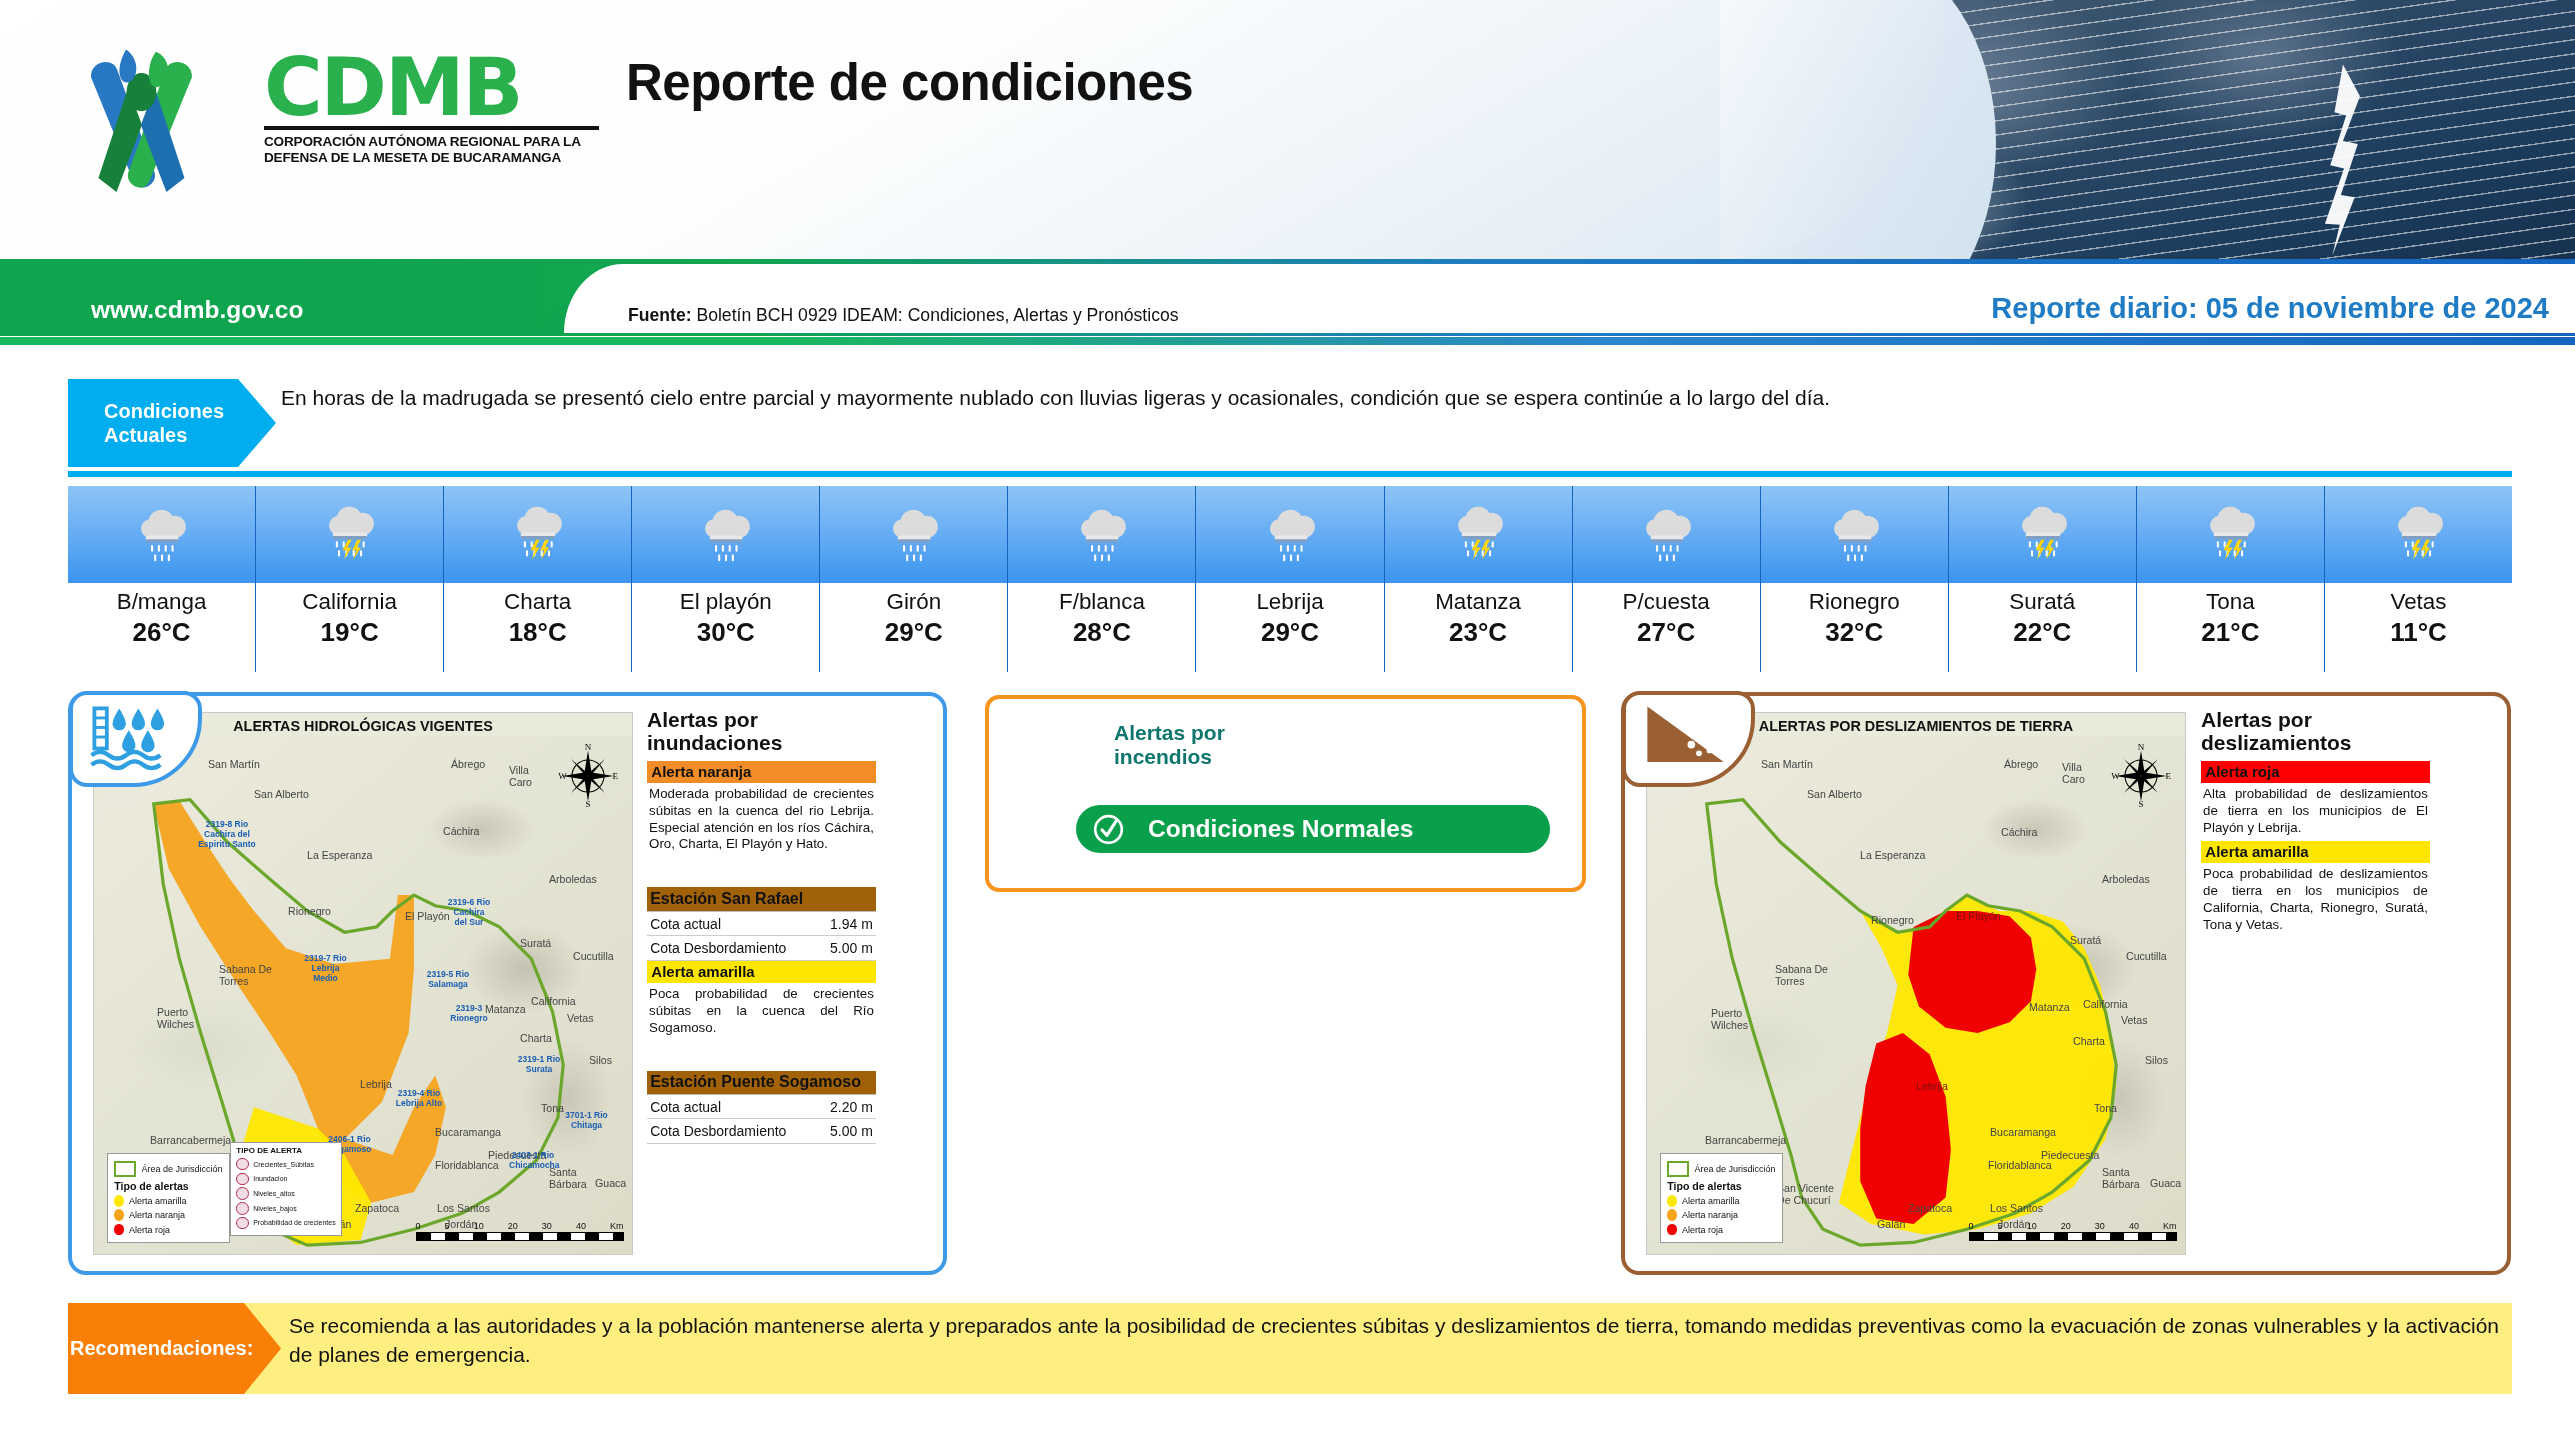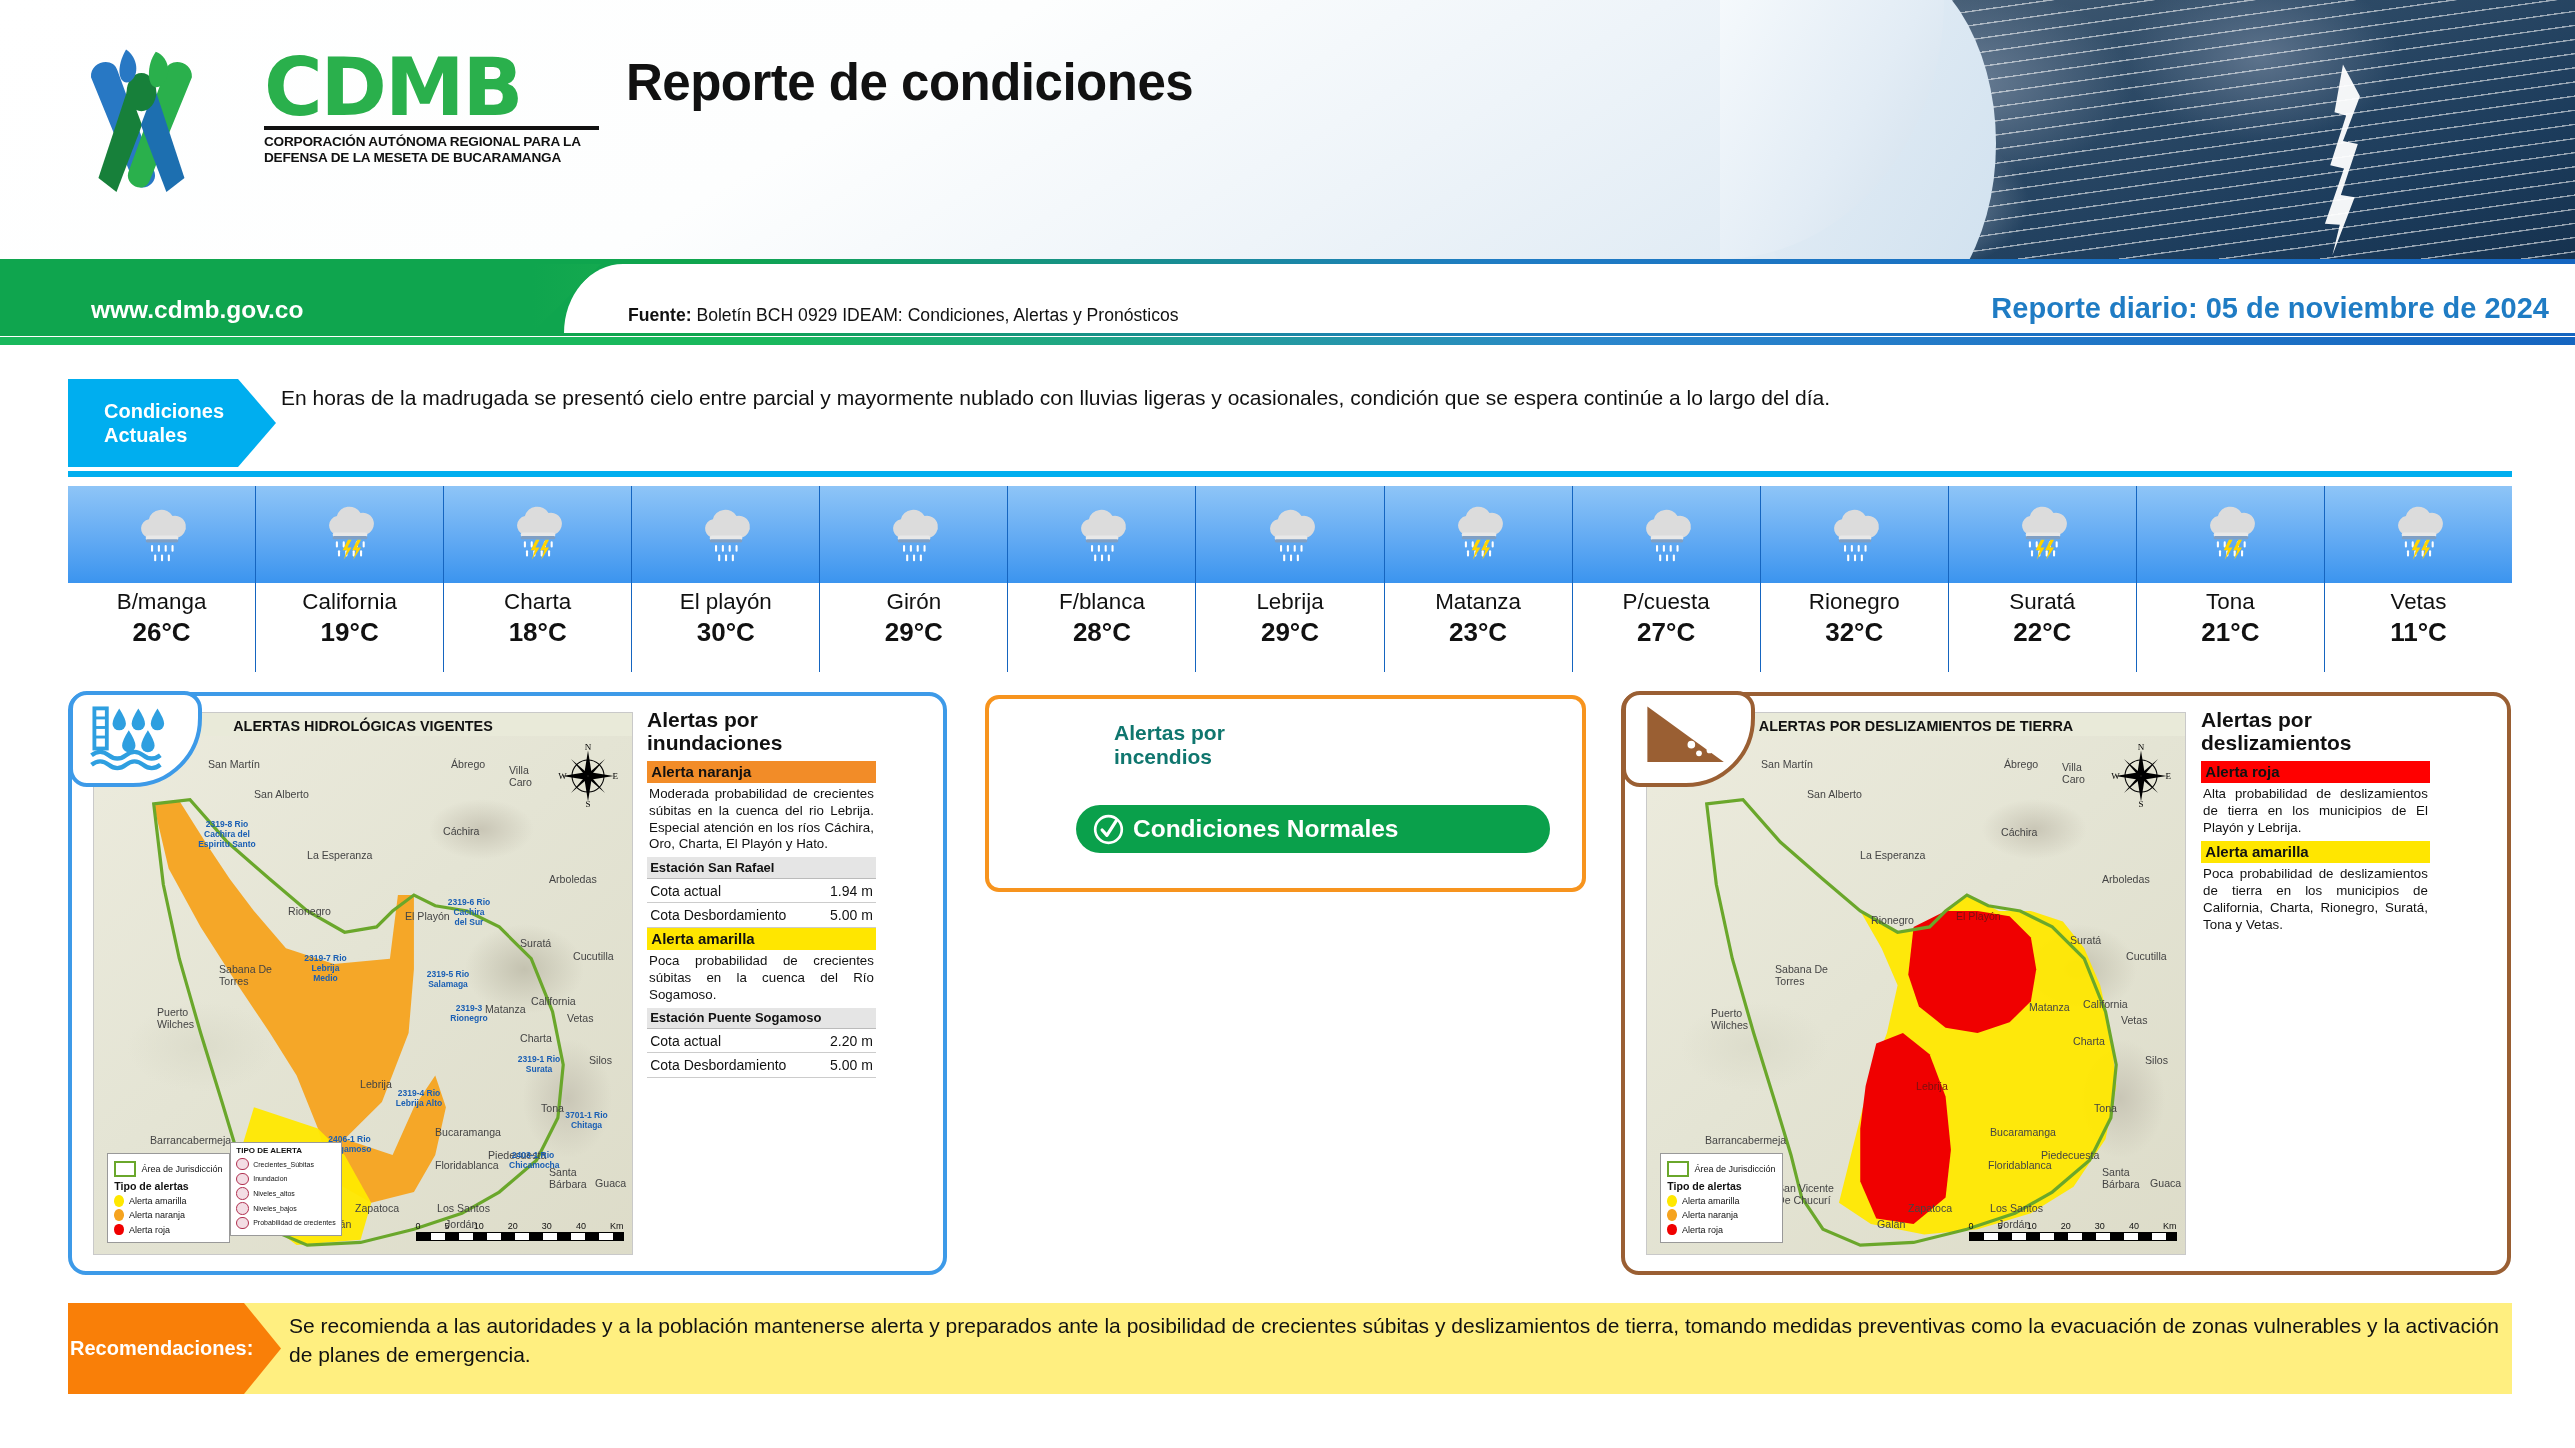--- a/index.html
+++ b/index.html
@@ -113,27 +113,27 @@
   
   .acol{position:absolute;width:229px;}
   .acol-flood{left:647px;top:708px;}
   .acol-slide{left:2201px;top:708px;}
   .ahead{font-size:21px;font-weight:bold;color:#111;line-height:1.1;margin-bottom:6.4px;}
   .aband{font-size:15px;font-weight:bold;color:#111;padding:2.7px 4.3px;}
   .aband.orange{background:#f28c28;}
   .aband.yellow{background:#ffe600;}
   .aband.red{background:#ff0000;}
   .abody{font-size:13.3px;color:#111;text-align:justify;line-height:1.26;padding:3.2px 2.1px 4.3px 2.1px;}
-  .stn{font-size:13px;font-weight:bold;color:#111;background:#e5e5e5;padding:2.7px 3.2px;border-bottom:1.1px solid #bbb;}
+  .stn{font-size:16px;font-weight:bold;color:#111;background:#a16207;padding:2.7px 3.2px;border-bottom:1.1px solid #bbb;margin-top:30px;}
   .srow{display:flex;justify-content:space-between;font-size:14px;color:#111;padding:3.7px 3.2px;border-bottom:1.1px solid #ccc;}
   .srow .v{font-weight:normal;}
 
   .fire-title{position:absolute;left:1114px;top:721px;font-size:21px;font-weight:bold;color:#0f766e;line-height:1.12;z-index:8;}
   .fire-pill{position:absolute;left:1076px;top:805px;width:474px;height:48px;background:#0aa04b;border-radius:24px;
-      display:flex;align-items:center;gap:8px;padding-left:16px;box-sizing:border-box;z-index:8;}
+      display:flex;align-items:center;gap:23px;padding-left:16px;box-sizing:border-box;z-index:8;}
   .fire-pill span{color:#fff;font-size:24.5px;font-weight:bold;}
 
   
   .rec{position:absolute;left:68px;top:1303px;width:2444px;height:91px;background:#ffef80;}
   .rec-tag{position:absolute;left:0;top:0;width:213px;height:91px;background:#f97f08;
       clip-path:polygon(0 0,176px 0,213px 50%,176px 100%,0 100%);display:flex;align-items:center;padding-left:2px;box-sizing:border-box;}
   .rec-tag span{color:#fff;font-size:20px;font-weight:bold;}
   .rec-text{position:absolute;left:221px;top:7.5px;width:2210px;font-size:21px;color:#111;text-align:justify;line-height:1.42;}
 </style>
 </head>

